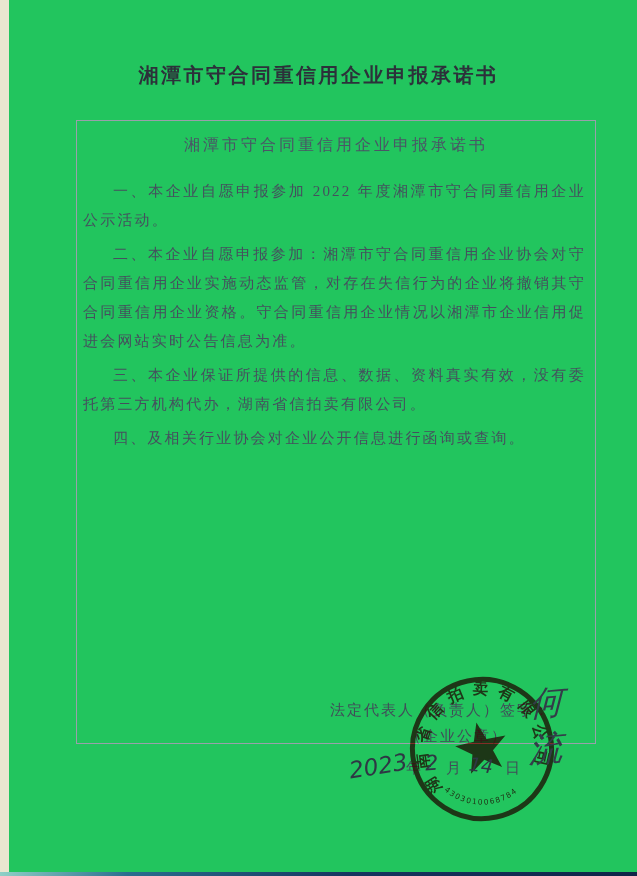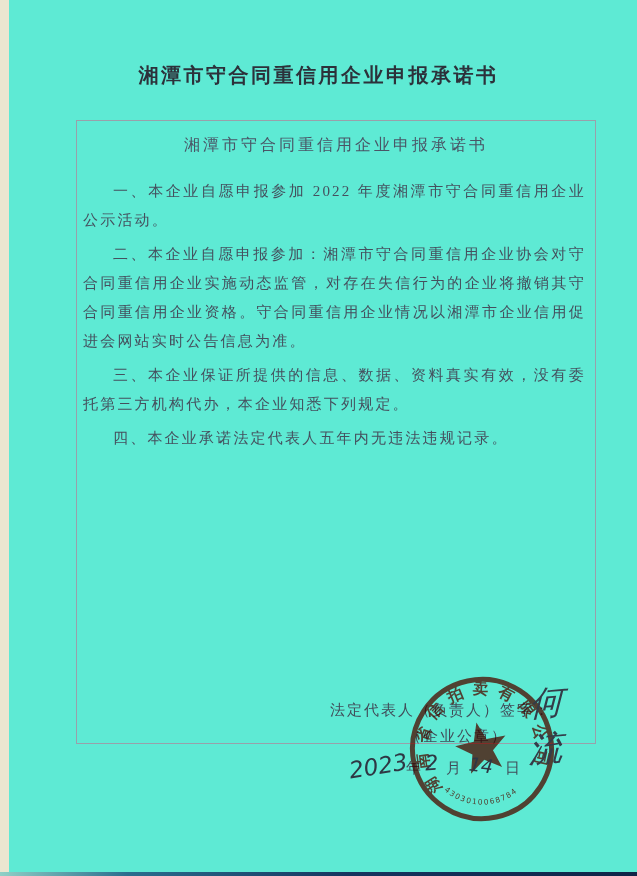--- a/index.html
+++ b/index.html
@@ -1,19 +1,19 @@
 <!DOCTYPE html>
 <html><head>
 <meta charset="utf-8">
 <style>
   html,body{margin:0;padding:0;}
   .page{
     position:relative;
     width:637px;height:876px;
-    background:#5eead4;
+    background:#22c55e;
     overflow:hidden;
     font-family:"Liberation Serif","DejaVu Serif",serif;
   }
   .edge-left{
     position:absolute;left:0;top:0;width:9px;height:100%;
     background:#eae6d0;
   }
   .edge-bottom{
     position:absolute;left:0;bottom:0;width:100%;height:4px;
     background:linear-gradient(90deg,#8fd0c6,#2a6e8e 20%,#16355f 55%,#0f2547);
@@ -92,22 +92,22 @@
   <div class="edge-left"></div>
   <div class="edge-bottom"></div>
 
   <div class="main-title">湘潭市守合同重信用企业申报承诺书</div>
 
   <div class="doc-box">
     <div class="doc-title">湘潭市守合同重信用企业申报承诺书</div>
     <div class="doc-body">
       <p>一、本企业自愿申报参加 2022 年度湘潭市守合同重信用企业公示活动。</p>
       <p>二、本企业自愿申报参加：湘潭市守合同重信用企业协会对守合同重信用企业实施动态监管，对存在失信行为的企业将撤销其守合同重信用企业资格。守合同重信用企业情况以湘潭市企业信用促进会网站实时公告信息为准。</p>
-      <p>三、本企业保证所提供的信息、数据、资料真实有效，没有委托第三方机构代办，本企业知悉下列规定。</p>
-      <p>四、本企业承诺法定代表人五年内无违法违规记录。</p>
+      <p>三、本企业保证所提供的信息、数据、资料真实有效，没有委托第三方机构代办，湖南省信拍卖有限公司。</p>
+      <p>四、及相关行业协会对企业公开信息进行函询或查询。</p>
     </div>
 
     <div class="sig-label">法定代表人（负责人）签字：</div>
     <div class="sig-hand">何流</div>
     <div class="stamp-note">（企业公章）</div>
 
     <div class="date-line">
       <span class="dt-hand hw-year">2023</span>
       <span class="dt-printed pr-year">年</span>
       <span class="dt-hand hw-month">2</span>

